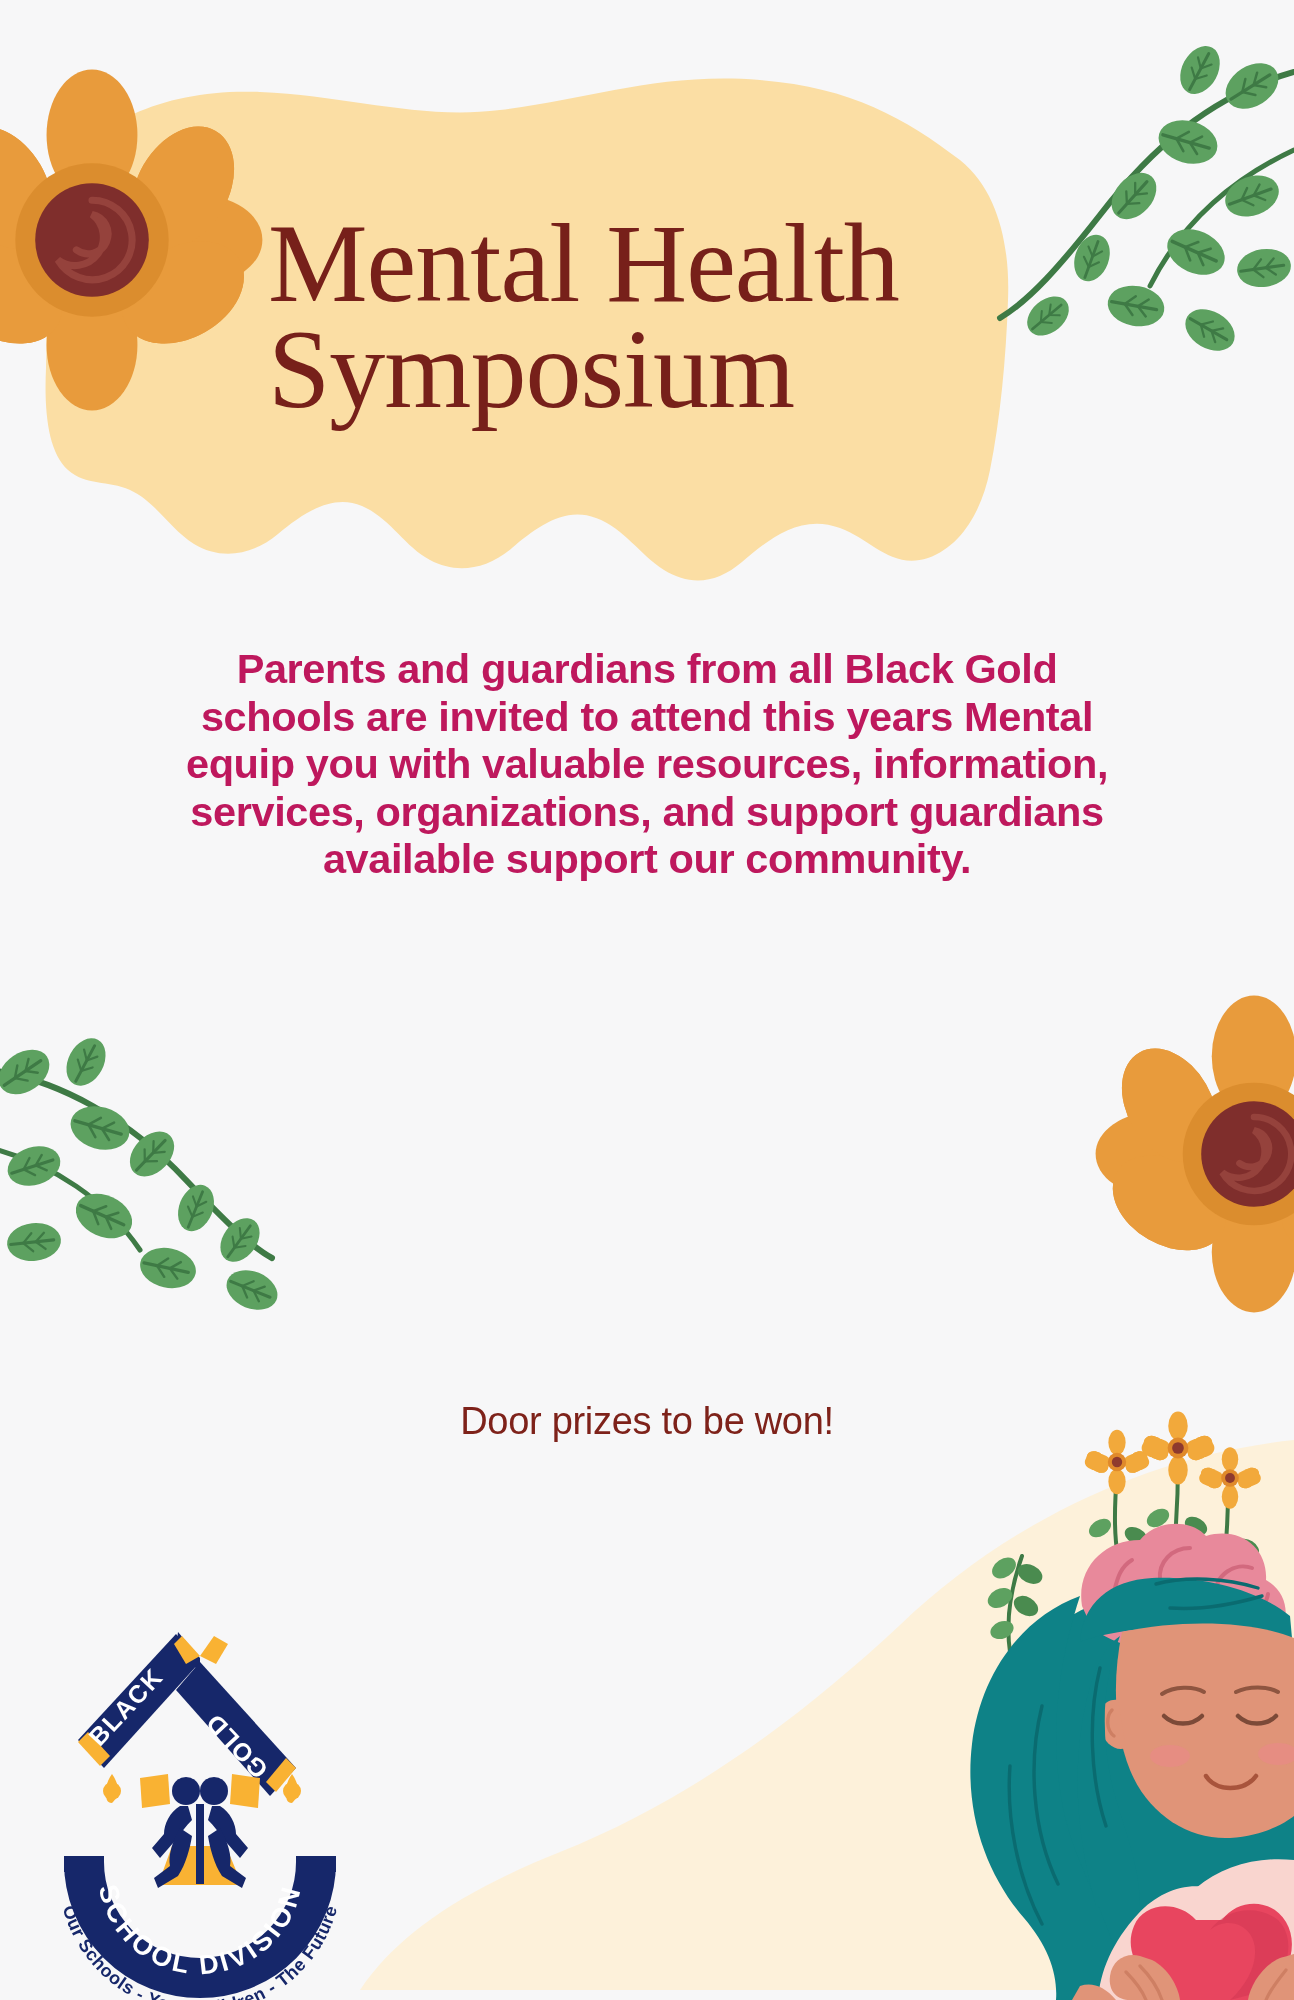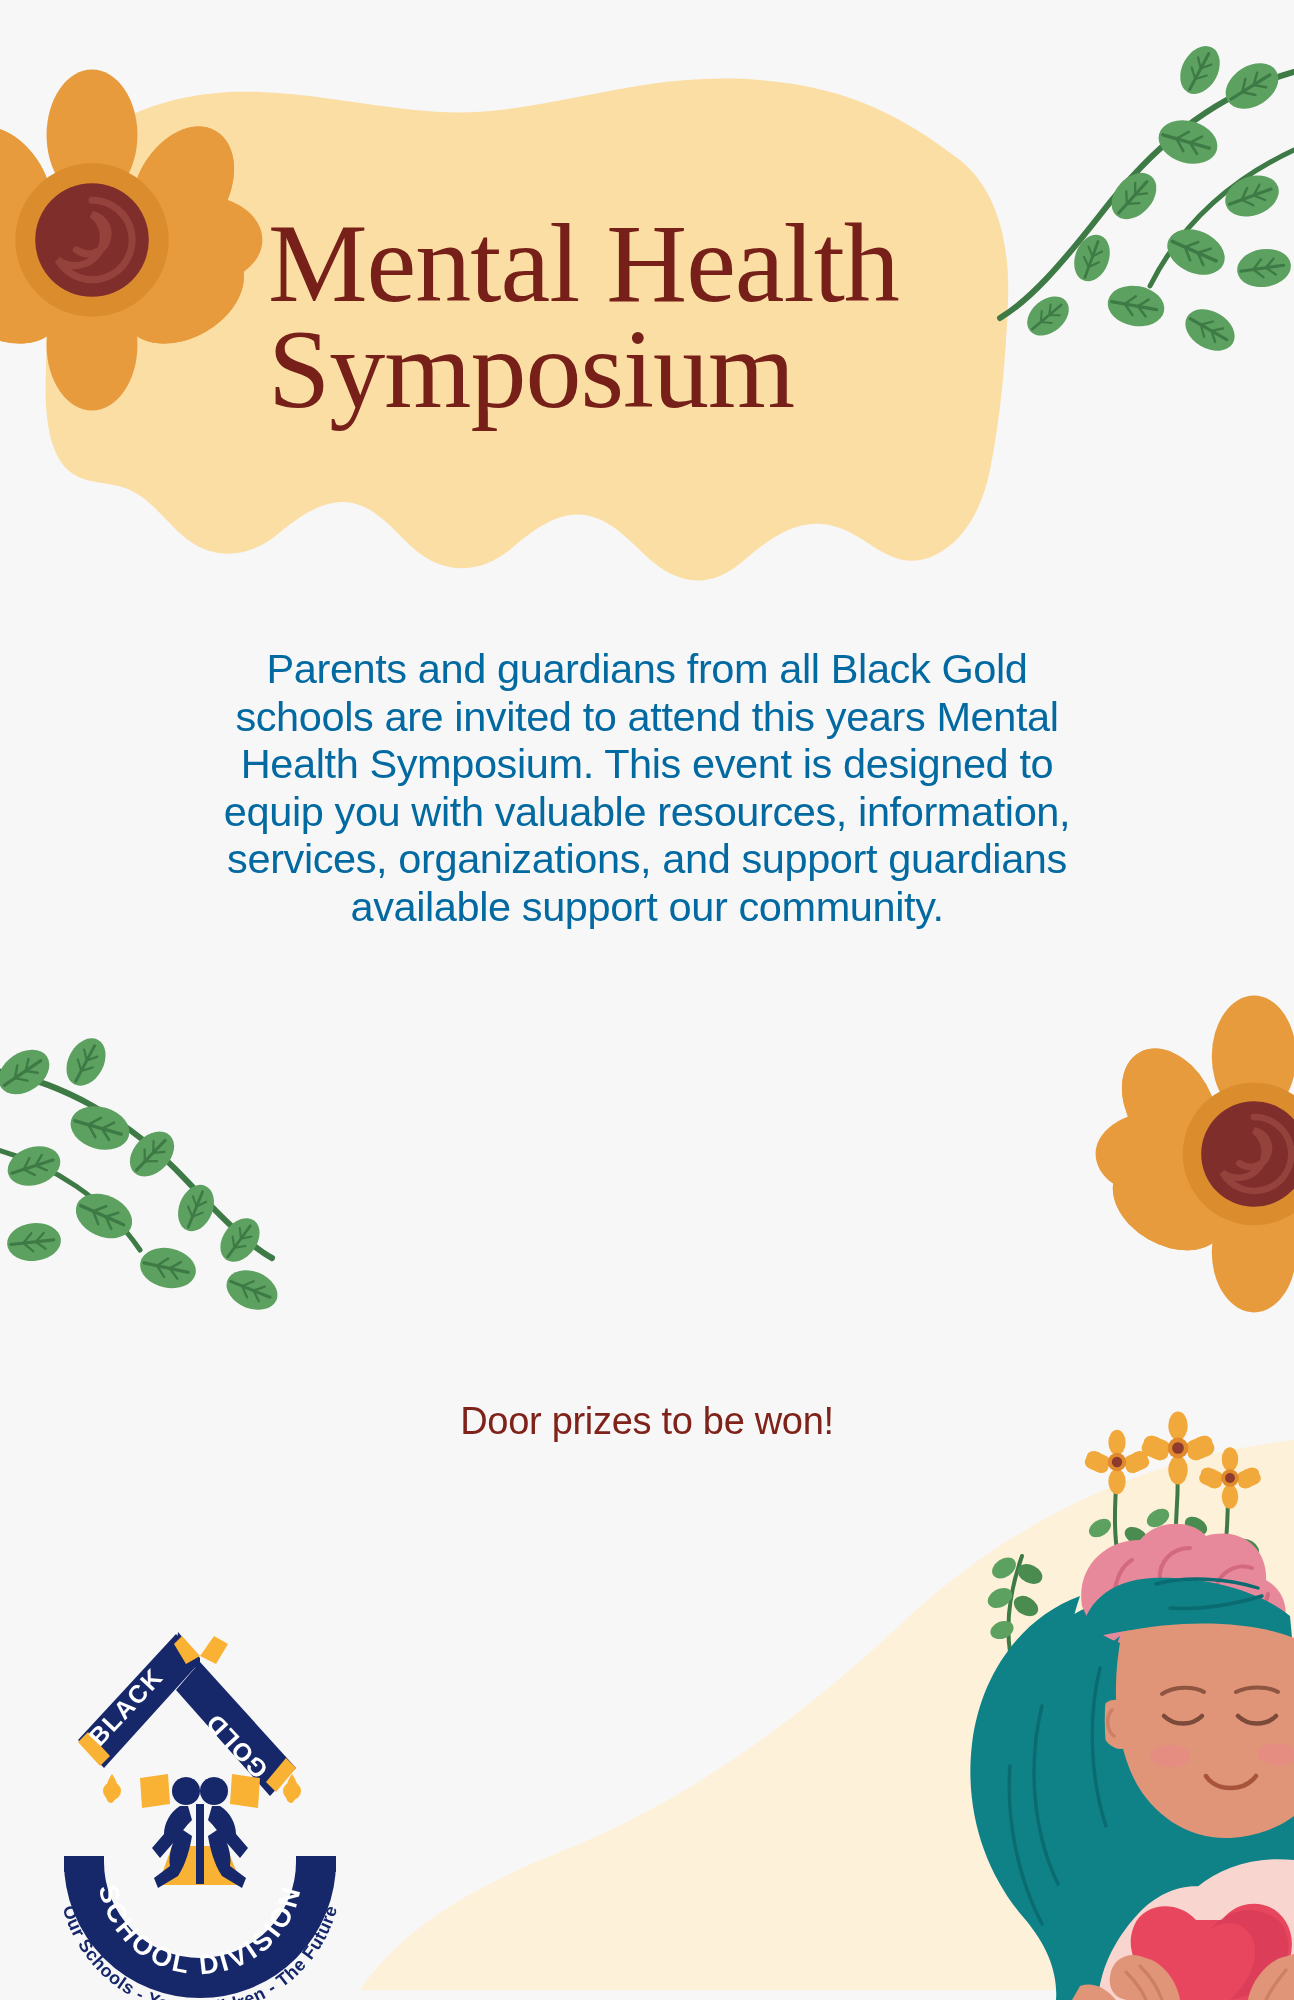--- a/index.html
+++ b/index.html
@@ -32,24 +32,24 @@
     font-weight:400;
   }
 
   #body-block {
     left:70px; top:645px; width:1154px;
     text-align:center;
     z-index:6;
   }
   #body-block p {
     margin:0;
-    color:#0369a1;
+    color:#be185d;
     font-size:41.5px;
     line-height:47.5px;
-    font-weight:400;
+    font-weight:700;
     letter-spacing:-0.4px;
   }
 
   #details-block {
     left:70px; top:1205px; width:1154px;
     text-align:center;
     z-index:6;
   }
   #details-block .dline {
     color:#7A1E14;
@@ -110,21 +110,20 @@
   </svg>
 
   <div id="title-block" class="layer">
     <div class="tline">Mental Health</div>
     <div class="tline">Symposium</div>
   </div>
 
   <div id="body-block" class="layer">
     <p>Parents and guardians from all Black Gold</p>
     <p>schools are invited to attend this years Mental</p>
-    <p>Health Symposium. This event is designed to</p>
     <p>equip you with valuable resources, information,</p>
     <p>services, organizations, and support guardians</p>
     <p>available support our community.</p>
   </div>
 
 
   <div id="prize-block" class="layer">
     <div class="pline">Door prizes to be won!</div>
   </div>
 

